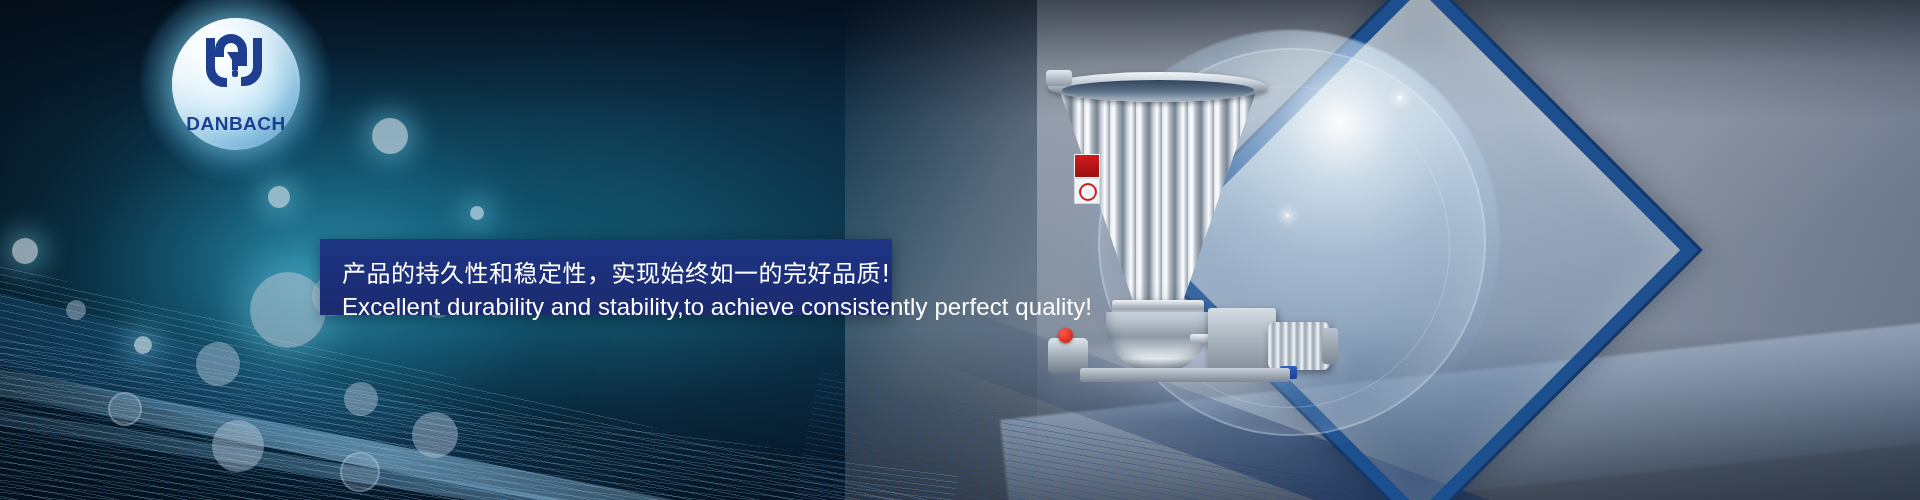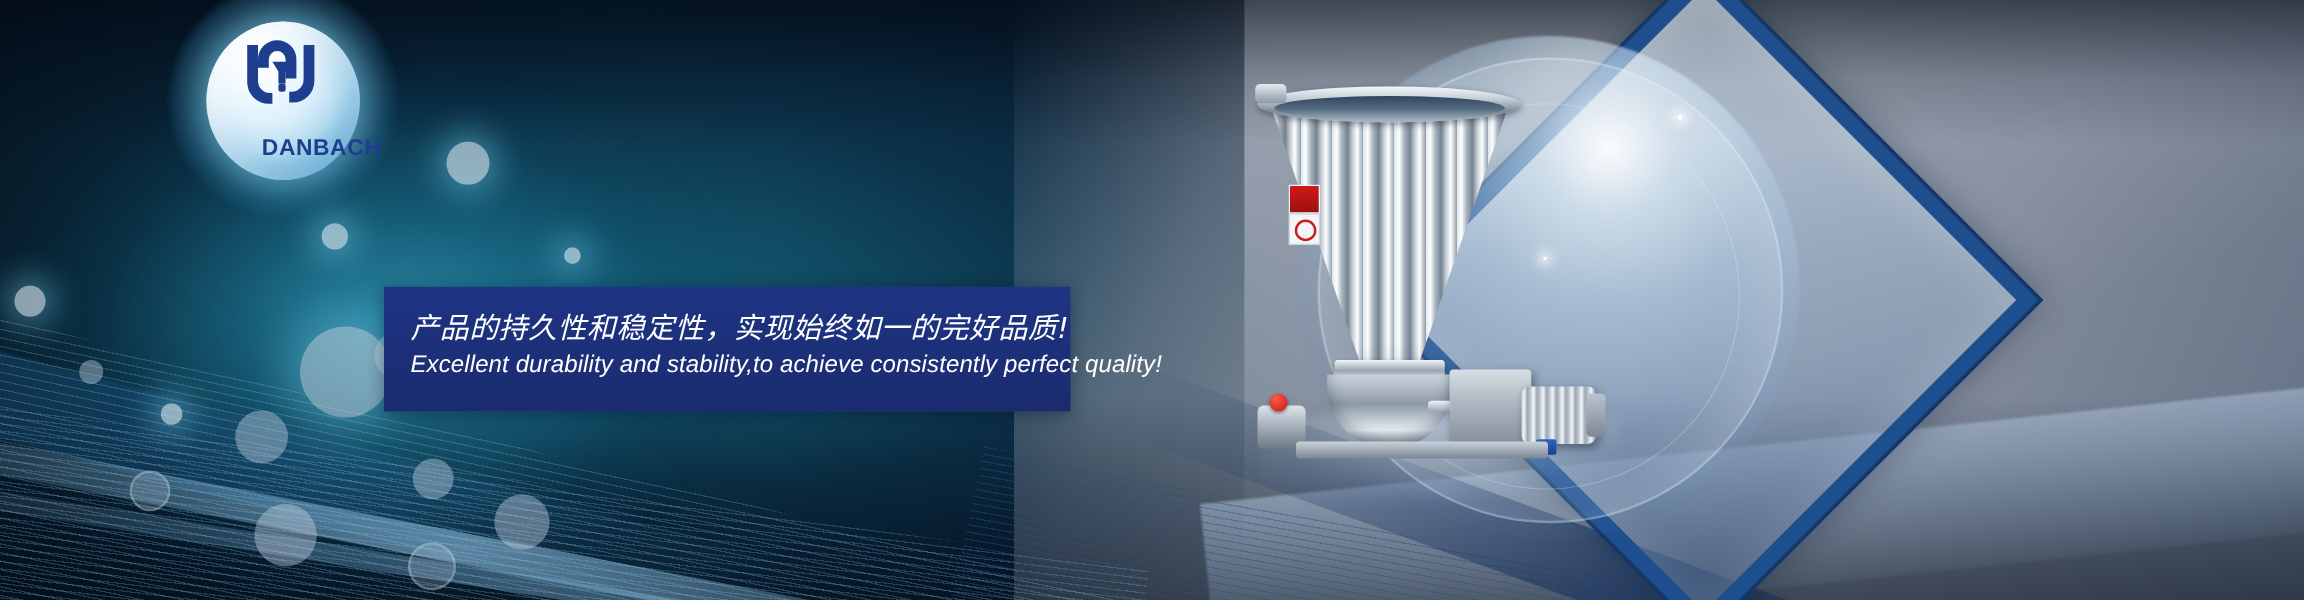--- a/index.html
+++ b/index.html
@@ -91,49 +91,47 @@
   }
   .logo-hl{
     position:absolute;left:18%;top:10%;width:44%;height:30%;border-radius:50%;
     background:radial-gradient(ellipse at 40% 40%, rgba(255,255,255,.92), rgba(255,255,255,0) 70%);
   }
   .logo-mark{position:absolute;left:50%;top:34%;transform:translate(-50%,-50%);}
   .logo-word{
     position:absolute;left:50%;top:72%;transform:translateX(-50%);
     color:#1e3f8f;font-weight:bold;font-size:19px;letter-spacing:.5px;white-space:nowrap;
     font-family:"Liberation Sans",sans-serif;
-    margin-left:32px;
   }
 
   
   #title{
     position:absolute;left:443px;top:118px;
     font-size:70px;font-weight:bold;letter-spacing:5px;white-space:nowrap;
     font-family:"DejaVu Sans","Liberation Sans",sans-serif;
     color:#12307e;
     -webkit-text-stroke:5px #ffffff;
     paint-order:stroke fill;
     text-shadow:4px 5px 6px rgba(4,14,32,.55);
   }
 
   
   #subbox{
-    position:absolute;left:320px;top:239px;width:572px;height:104px;
+    position:absolute;left:320px;top:239px;width:572px;height:76px;
     background:linear-gradient(180deg,#1e3585 0%,#1c2f78 55%,#1a2b6e 100%);
     box-shadow:0 3px 14px rgba(3,10,28,.40);
-    font-style:italic;
   }
   #subbox .cn{
     position:absolute;left:22px;top:15px;
     color:#ffffff;font-size:24px;letter-spacing:.5px;white-space:nowrap;
     font-family:"DejaVu Sans","Liberation Sans",sans-serif;
   }
   #subbox .en{
     position:absolute;left:22px;top:54px;
-    color:#ffffff;font-size:20px;letter-spacing:.1px;white-space:nowrap;
+    color:#ffffff;font-size:24px;letter-spacing:.1px;white-space:nowrap;
     font-family:"Liberation Sans",sans-serif;
   }
 
   
   #diamond-wrap{position:absolute;left:1140px;top:-30px;width:560px;height:560px;}
   .diamond{
     position:absolute;left:80px;top:80px;width:400px;height:400px;
     transform:rotate(45deg);
   }
   .diamond-frame{

